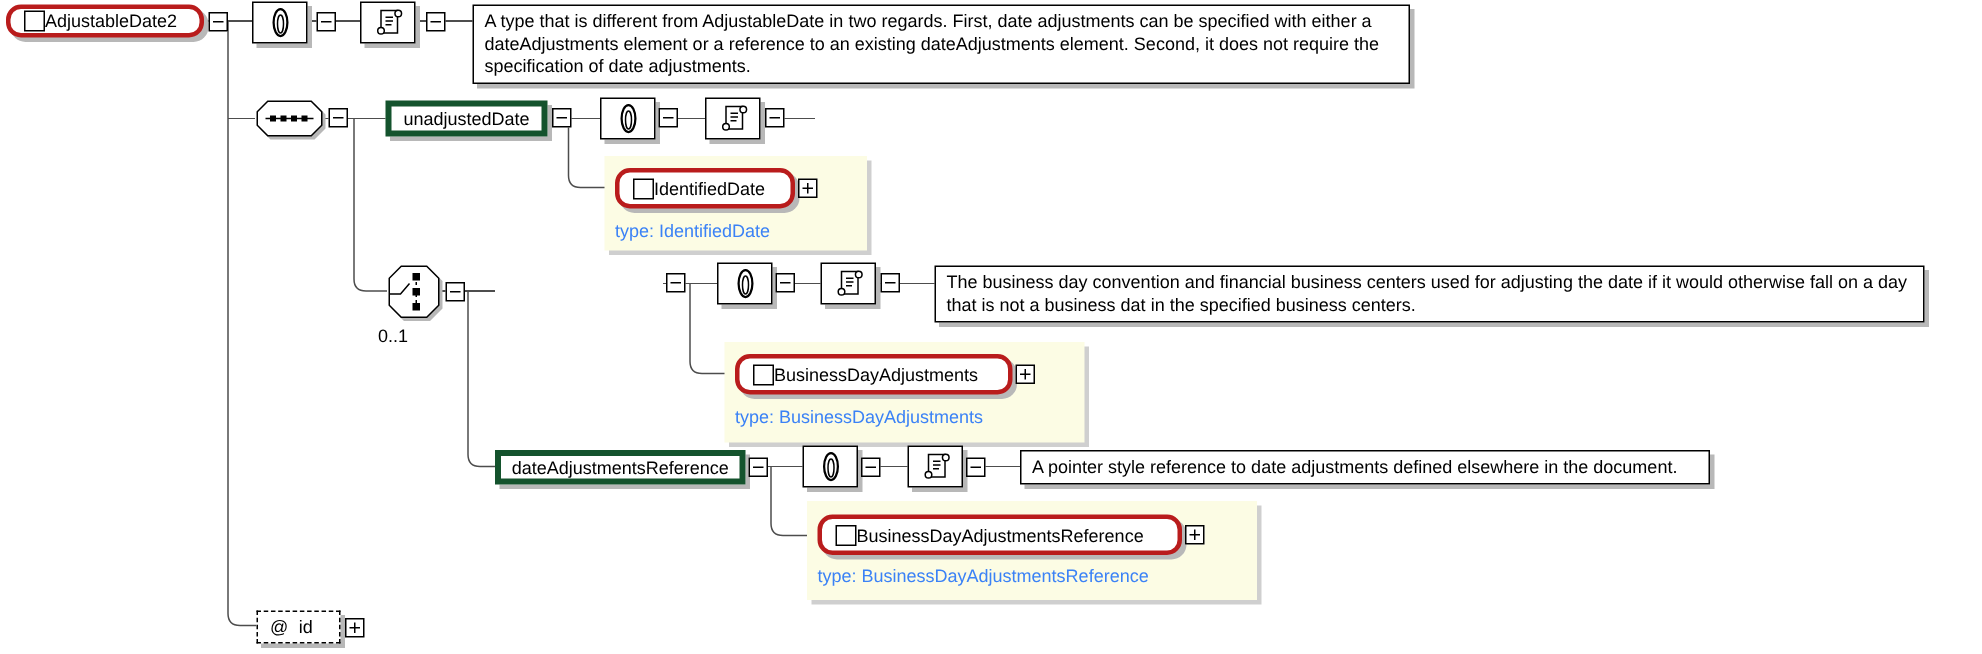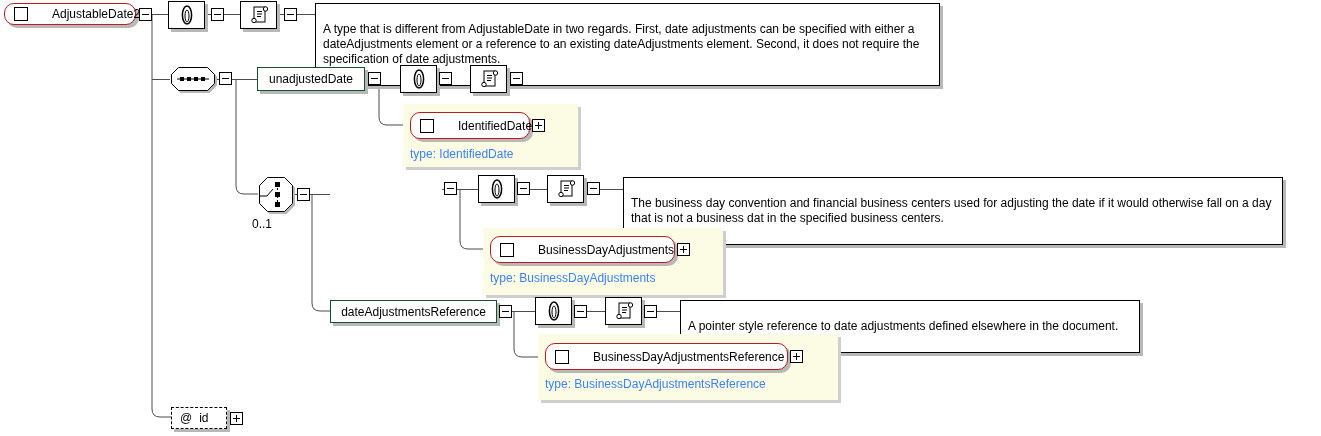--- a/index.html
+++ b/index.html
@@ -4,41 +4,41 @@
 <style>
   html,body{margin:0;padding:0;background:#fff;}
   .canvas{
     position:relative;width:1321px;height:436px;background:#ffffff;
     font-family:"Liberation Sans",sans-serif;font-size:12px;color:#000;
     overflow:hidden;
   }
   .wires{position:absolute;left:0;top:0;}
   
   .pill{
-    position:absolute;display:flex;align-items:center;gap:24px;
-    padding:0 9px;background:#fff;border:1px solid #b91c1c;border-radius:10px;
+    position:absolute;display:flex;align-items:center;gap:0;
+    padding:0 9px;background:#fff;border:3px solid #b91c1c;border-radius:10px;
     box-shadow:3px 3px 0 #b8b8b8;box-sizing:border-box;white-space:nowrap;
   }
   .sq{width:12px;height:12px;border:1px solid #000;background:#fff;flex:0 0 auto;}
   
   .ebox{
     position:absolute;display:flex;align-items:center;justify-content:center;
-    background:#fff;border:1px solid #14532d;box-shadow:3px 3px 0 #b8b8b8;
+    background:#fff;border:4px solid #14532d;box-shadow:3px 3px 0 #b8b8b8;
     box-sizing:border-box;white-space:nowrap;text-align:right;
   }
   
   .iconbox{
     position:absolute;width:37px;height:28px;display:flex;align-items:center;
     justify-content:center;background:#fff;border:1px solid #000;
     box-shadow:3px 3px 0 #b8b8b8;box-sizing:border-box;
   }
   
   .docbox{
     position:absolute;background:#fff;border:1px solid #000;
-    box-shadow:3px 3px 0 #b8b8b8;padding:18px 7px;line-height:15px;
+    box-shadow:3px 3px 0 #b8b8b8;padding:3px 7px;line-height:15px;
     box-sizing:border-box;
   }
   
   .toggle{position:absolute;width:13px;height:13px;background:#fff;border:1px solid #000;box-sizing:border-box;}
   .toggle::before{content:"";position:absolute;left:2px;right:2px;top:5px;height:1px;background:#000;}
   .toggle.plus::after{content:"";position:absolute;top:2px;bottom:2px;left:5px;width:1px;background:#000;}
   
   .typearea{position:absolute;background:#fcfce4;box-shadow:3px 3px 0 #cfcfcf;}
   .caption{position:absolute;color:#3b82f6;white-space:nowrap;}
   .card{position:absolute;text-align:center;color:#000;}

